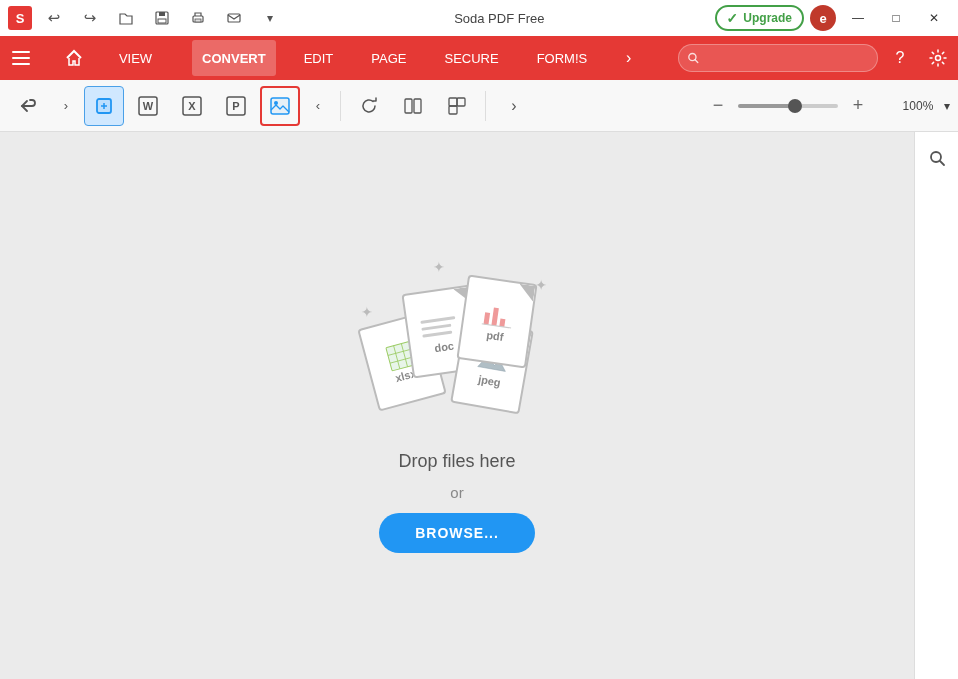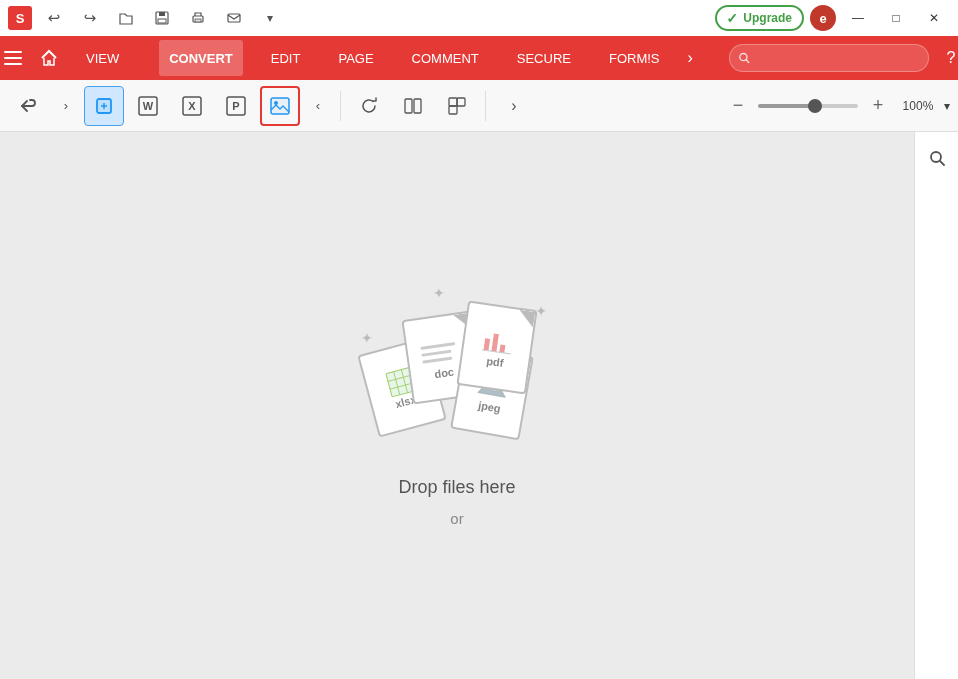--- a/index.html
+++ b/index.html
@@ -177,21 +177,21 @@
       background: linear-gradient(to right, #999 60%, #ccc 60%);
       border-radius: 2px; position: relative; cursor: pointer;
     }
     .zoom-slider-thumb {
       position: absolute;
       top: -5px; left: 57%;
       width: 14px; height: 14px;
       background: #555; border-radius: 50%;
       transform: translateX(-50%);
     }
-    .zoom-percent { font-size: 12px; color: #444; min-width: 40px; text-align: center; }
+    .zoom-percent { font-size: 12px; color: #444; min-width: 40px; text-align: center; margin-left: 20px; }
     .zoom-dropdown { font-size: 12px; color: #444; cursor: pointer; }
 
     
     .main-content {
       display: flex;
       height: calc(679px - 36px - 44px - 52px);
       background: #ebebeb;
       position: relative;
     }
 
@@ -331,20 +331,21 @@
         </svg>
     </button>
     <button class="tb-btn">
       <svg width="16" height="16" viewBox="0 0 16 16" fill="none">
           <rect x="2" y="4" width="12" height="8" rx="1" stroke="#555" stroke-width="1.2" fill="none"></rect>
           <path d="M2 5l6 4 6-4" stroke="#555" stroke-width="1.2"></path>
         </svg>
     </button>
     <button class="tb-btn" style="font-size:12px;">▾</button>
   </div>
+  <div class="titlebar-center">Soda PDF Free</div>
   <div class="titlebar-right">
     <div class="upgrade-btn">
       <span style="color:#43a047; font-size:14px;">✓</span>
       <span>Upgrade</span>
     </div>
     <div class="user-avatar">e</div>
     <button class="win-btn">—</button>
     <button class="win-btn">□</button>
     <button class="win-btn close">✕</button>
   </div>
@@ -361,21 +362,20 @@
   <div class="menu-home">
     <svg width="18" height="18" viewBox="0 0 18 18">
         <path d="M2 9L9 2l7 7" stroke="white" stroke-width="2" fill="none"></path>
         <path d="M4 9v7h4v-4h2v4h4V9" stroke="white" stroke-width="1.5" fill="none"></path>
       </svg>
   </div>
   <div class="menu-item">VIEW</div>
   <div class="menu-item active">CONVERT</div>
   <div class="menu-item">EDIT</div>
   <div class="menu-item">PAGE</div>
-  <div class="menu-item">COMMENT</div>
   <div class="menu-item">SECURE</div>
   <div class="menu-item">FORM!S</div>
   <div class="menu-more" style="color:white; font-size:16px;">›</div>
   <div class="menu-spacer"></div>
   <div class="menu-right">
     <div class="search-box">
       <svg width="14" height="14" viewBox="0 0 14 14">
           <circle cx="6" cy="6" r="4" stroke="rgba(255,255,255,0.8)" stroke-width="1.5" fill="none"></circle>
           <path d="M9 9l3 3" stroke="rgba(255,255,255,0.8)" stroke-width="1.5" stroke-linecap="round"></path>
         </svg>
@@ -520,20 +520,21 @@
         <svg width="32" height="28" viewBox="0 0 32 28">
           <path d="M2 22L10 10l8 8 5-5 7 9H2z" fill="#b0bec5" stroke="#90a4ae" stroke-width="0.5"></path>
           <circle cx="22" cy="8" r="3" fill="#ffee58"></circle>
         </svg>
         <div style="font-size:11px;color:#888;">jpeg</div>
       </div>
     </div>
 
     <div class="drop-text">Drop files here</div>
     <div class="or-text">or</div>
+    <button class="browse-btn">BROWSE...</button>
   </div>
 
   <div class="search-panel">
     <div class="search-panel-btn">
       <svg width="18" height="18" viewBox="0 0 18 18">
           <circle cx="8" cy="8" r="5" stroke="#555" stroke-width="1.8" fill="none"></circle>
           <path d="M12 12l4 4" stroke="#555" stroke-width="1.8" stroke-linecap="round"></path>
         </svg>
     </div>
   </div>

